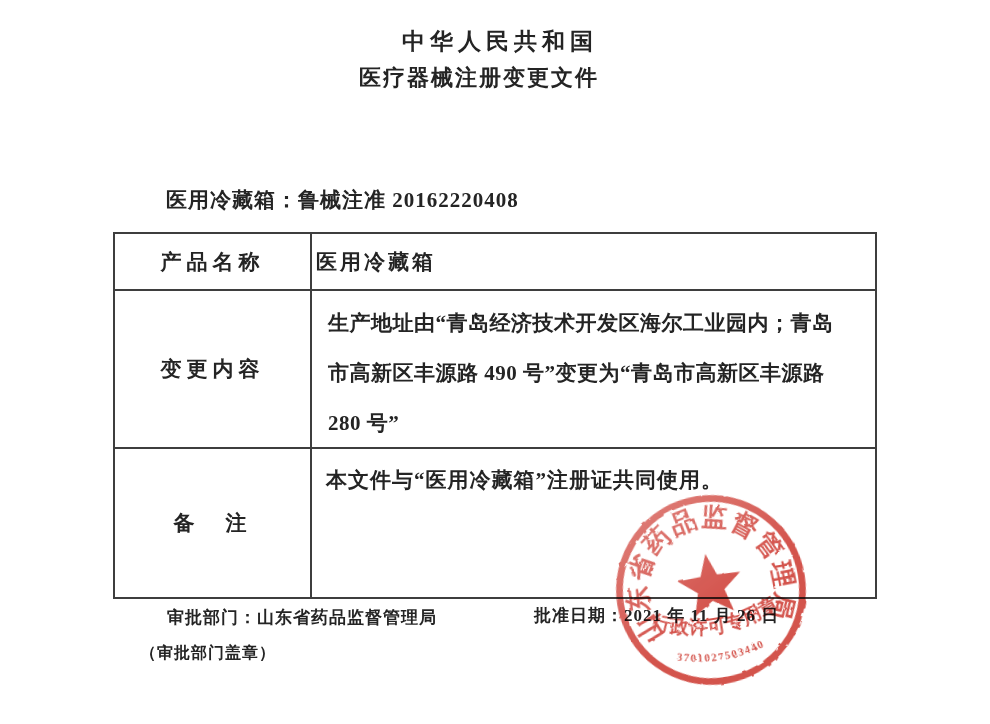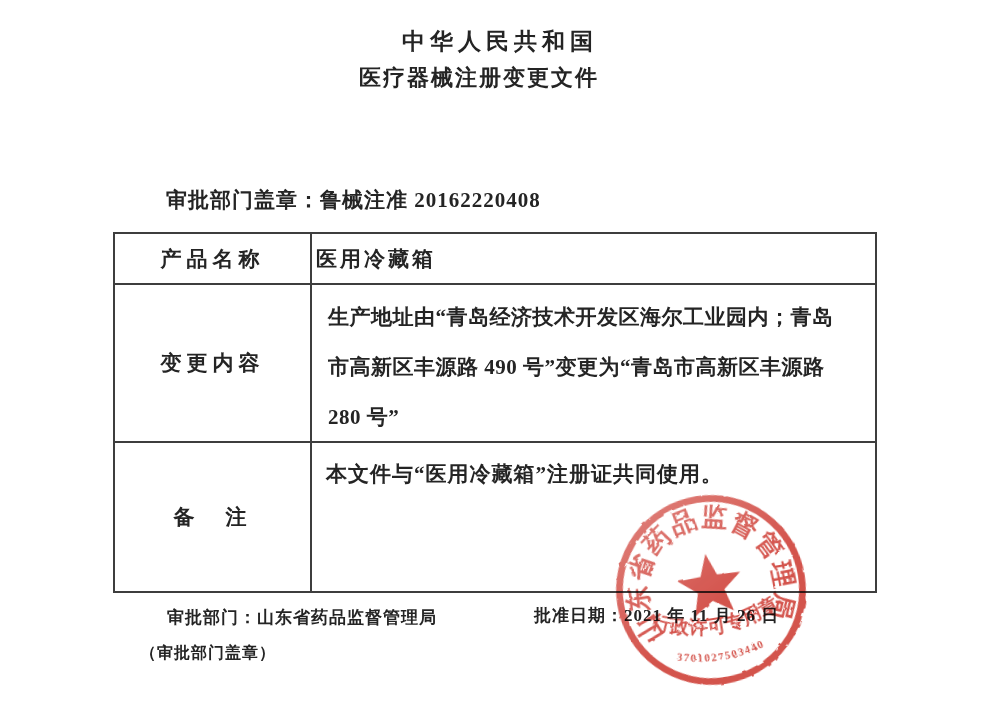--- a/index.html
+++ b/index.html
@@ -16,21 +16,21 @@
   .reg{position:absolute;left:166px;top:186px;font-size:21px;font-weight:600;letter-spacing:1px;}
   
   .doc-table{position:absolute;left:113px;top:232px;width:764px;box-sizing:border-box;
     border:2px solid #3e3e3e;}
   .t-row{display:flex;}
   .t-row + .t-row{border-top:2px solid #3e3e3e;}
   .t-label{flex:0 0 197px;width:197px;box-sizing:border-box;border-right:2px solid #3e3e3e;
     display:flex;align-items:center;justify-content:center;
     font-size:21px;font-weight:600;letter-spacing:5px;}
   .t-value{flex:1;box-sizing:border-box;font-size:21px;font-weight:600;}
-  .r1{height:49px;}  .r1 .t-value{display:flex;align-items:center;padding-left:4px;letter-spacing:3px;}
+  .r1{height:55px;}  .r1 .t-value{display:flex;align-items:center;padding-left:4px;letter-spacing:3px;}
   .r2{height:156px;} .r2 .t-value{padding:7px 8px 0 16px;letter-spacing:.5px;}
   .r2 .t-value .line{line-height:50px;white-space:nowrap;}
   .r3{height:148px;} .r3 .t-value{padding:18px 10px 0 14px;line-height:26px;letter-spacing:1px;}
   
   .dept{position:absolute;left:167px;top:606px;font-size:17px;font-weight:600;letter-spacing:1px;}
   .date{position:absolute;left:534px;top:604px;font-size:17px;font-weight:600;letter-spacing:1px;}
   .sealnote{position:absolute;left:140px;top:643px;font-size:16px;font-weight:600;letter-spacing:1px;}
   
   .seal{position:absolute;left:607px;top:486px;width:208px;height:208px;
     color:var(--seal-color,#d0453c);
@@ -45,21 +45,21 @@
 </style>
 </head>
 <body>
 
 <div class="page">
 
   <div class="title1">中华人民共和国</div>
   <div class="title2">医疗器械注册变更文件</div>
 
   <div class="reg">
-    <span>审批部门盖章：</span><span>鲁械注准 20162220408</span>
+    <span>医用冷藏箱：</span><span>鲁械注准 20162220408</span>
   </div>
 
   <div class="doc-table">
     <div class="t-row r1">
       <div class="t-label">产品名称</div>
       <div class="t-value">医用冷藏箱</div>
     </div>
     <div class="t-row r2">
       <div class="t-label">变更内容</div>
       <div class="t-value">

